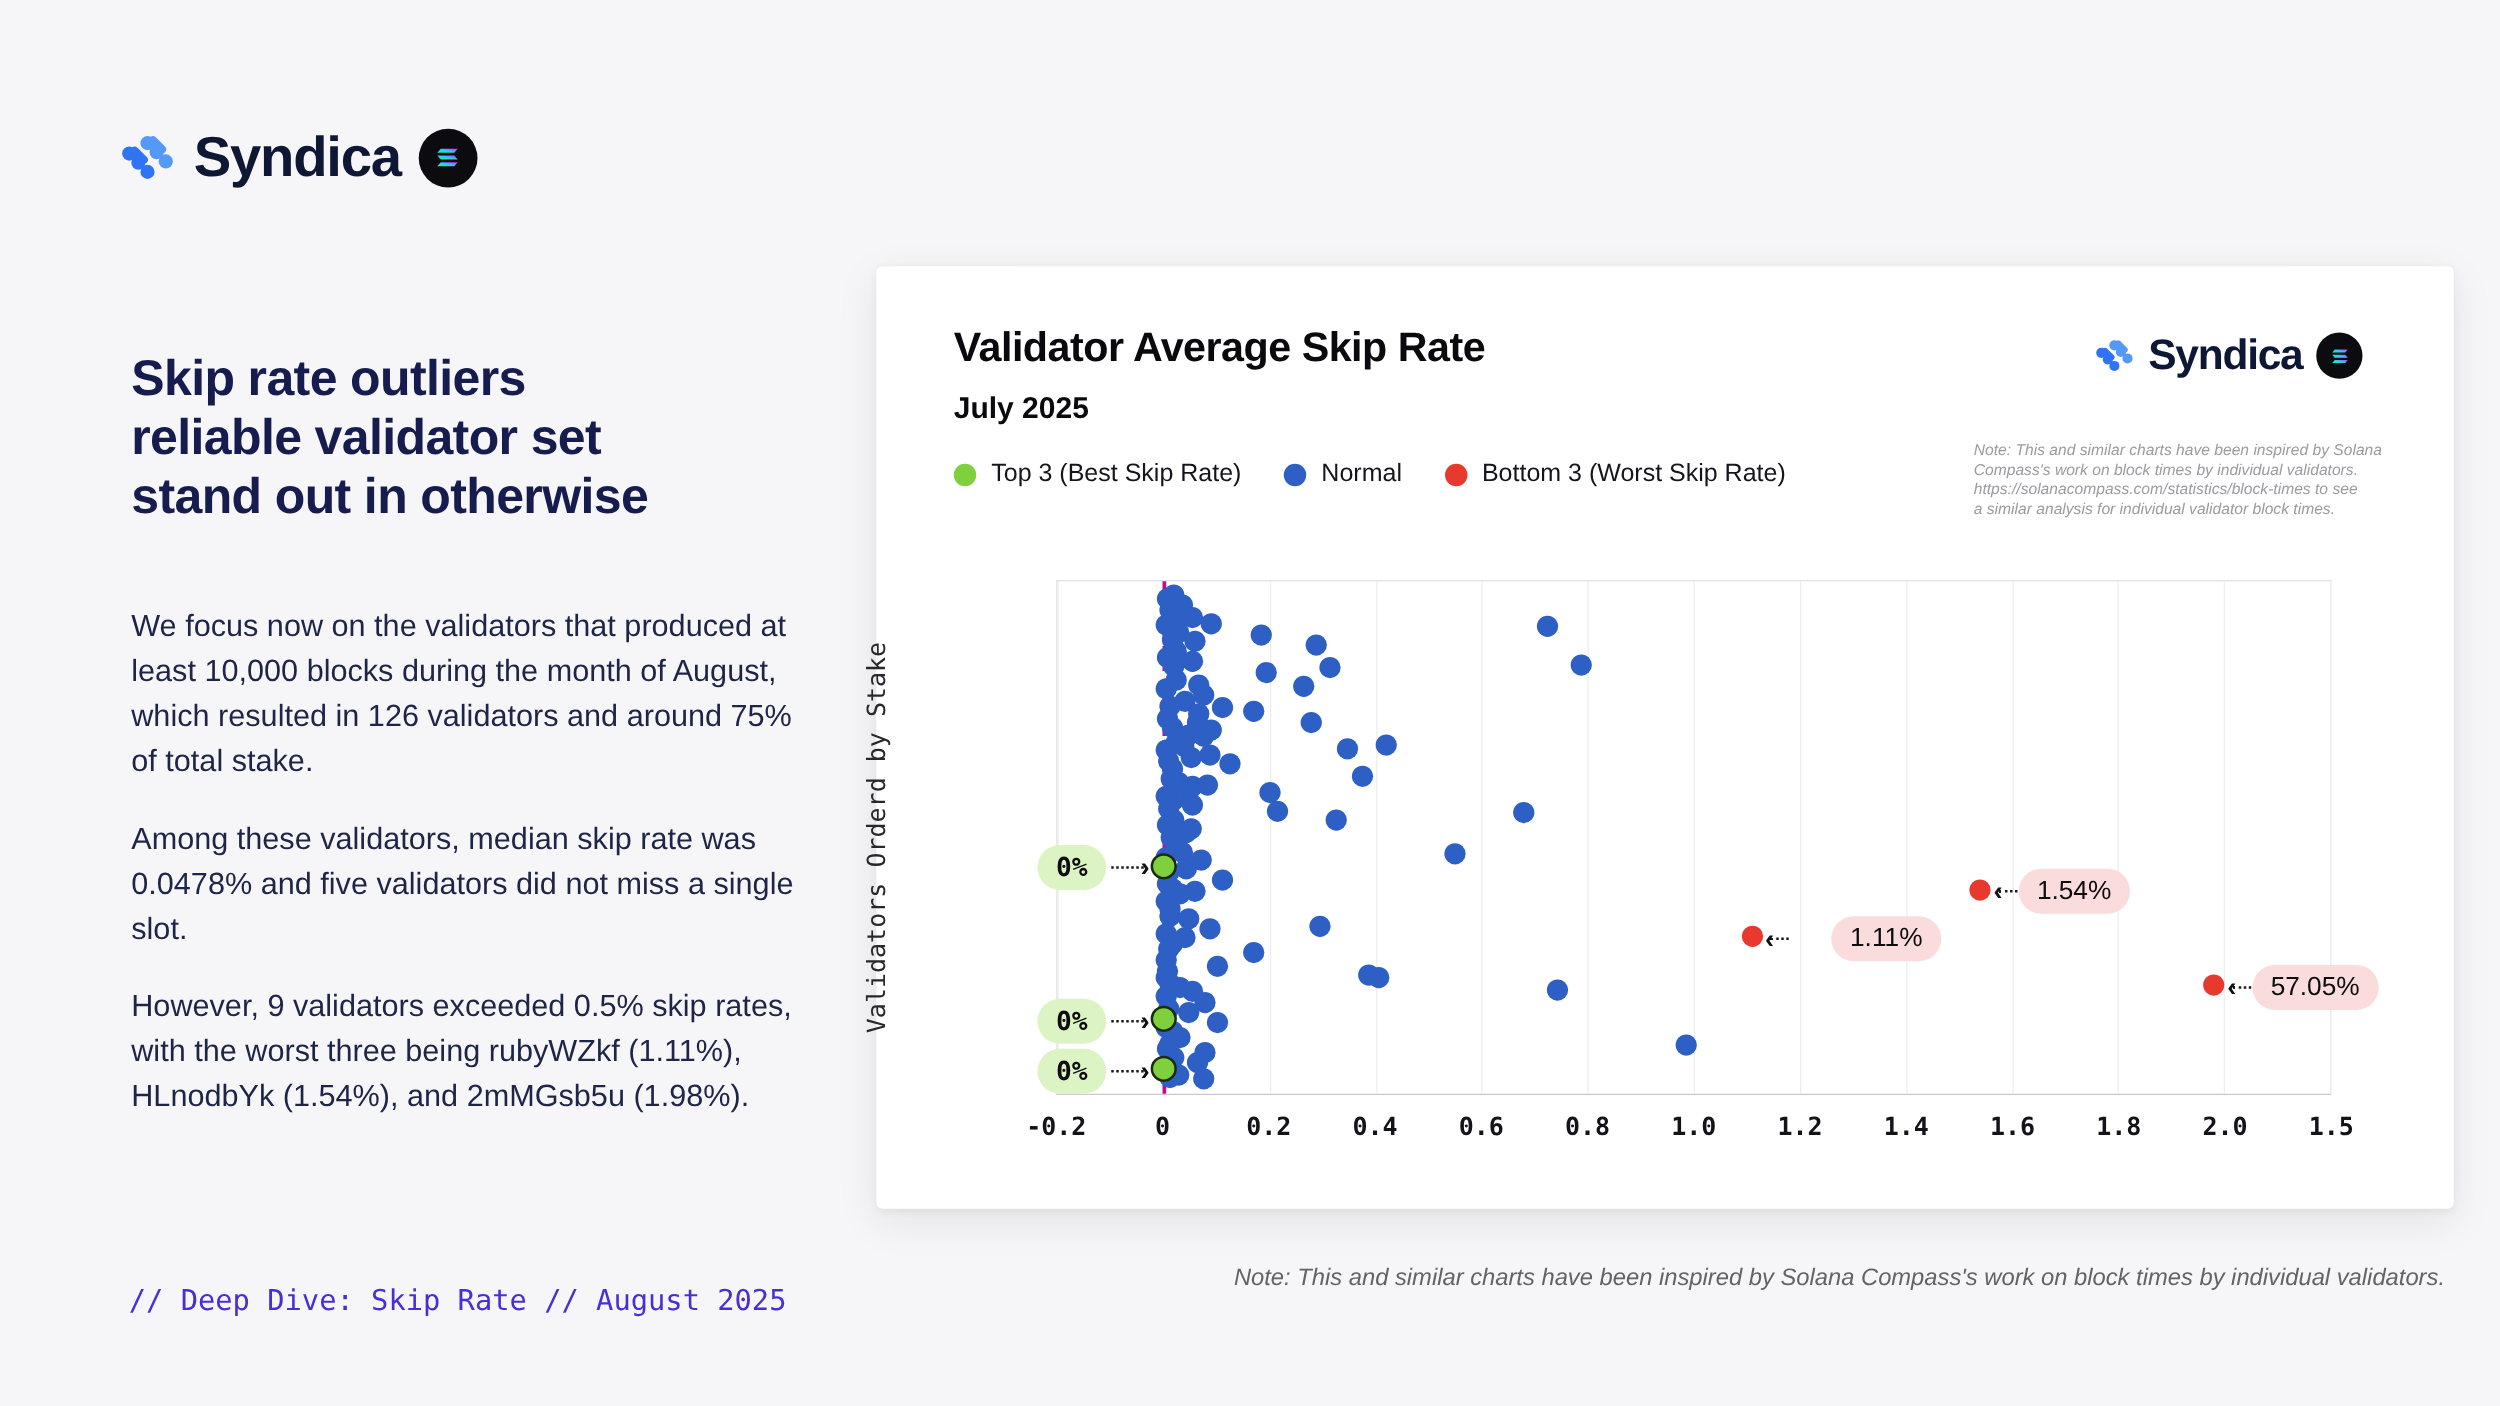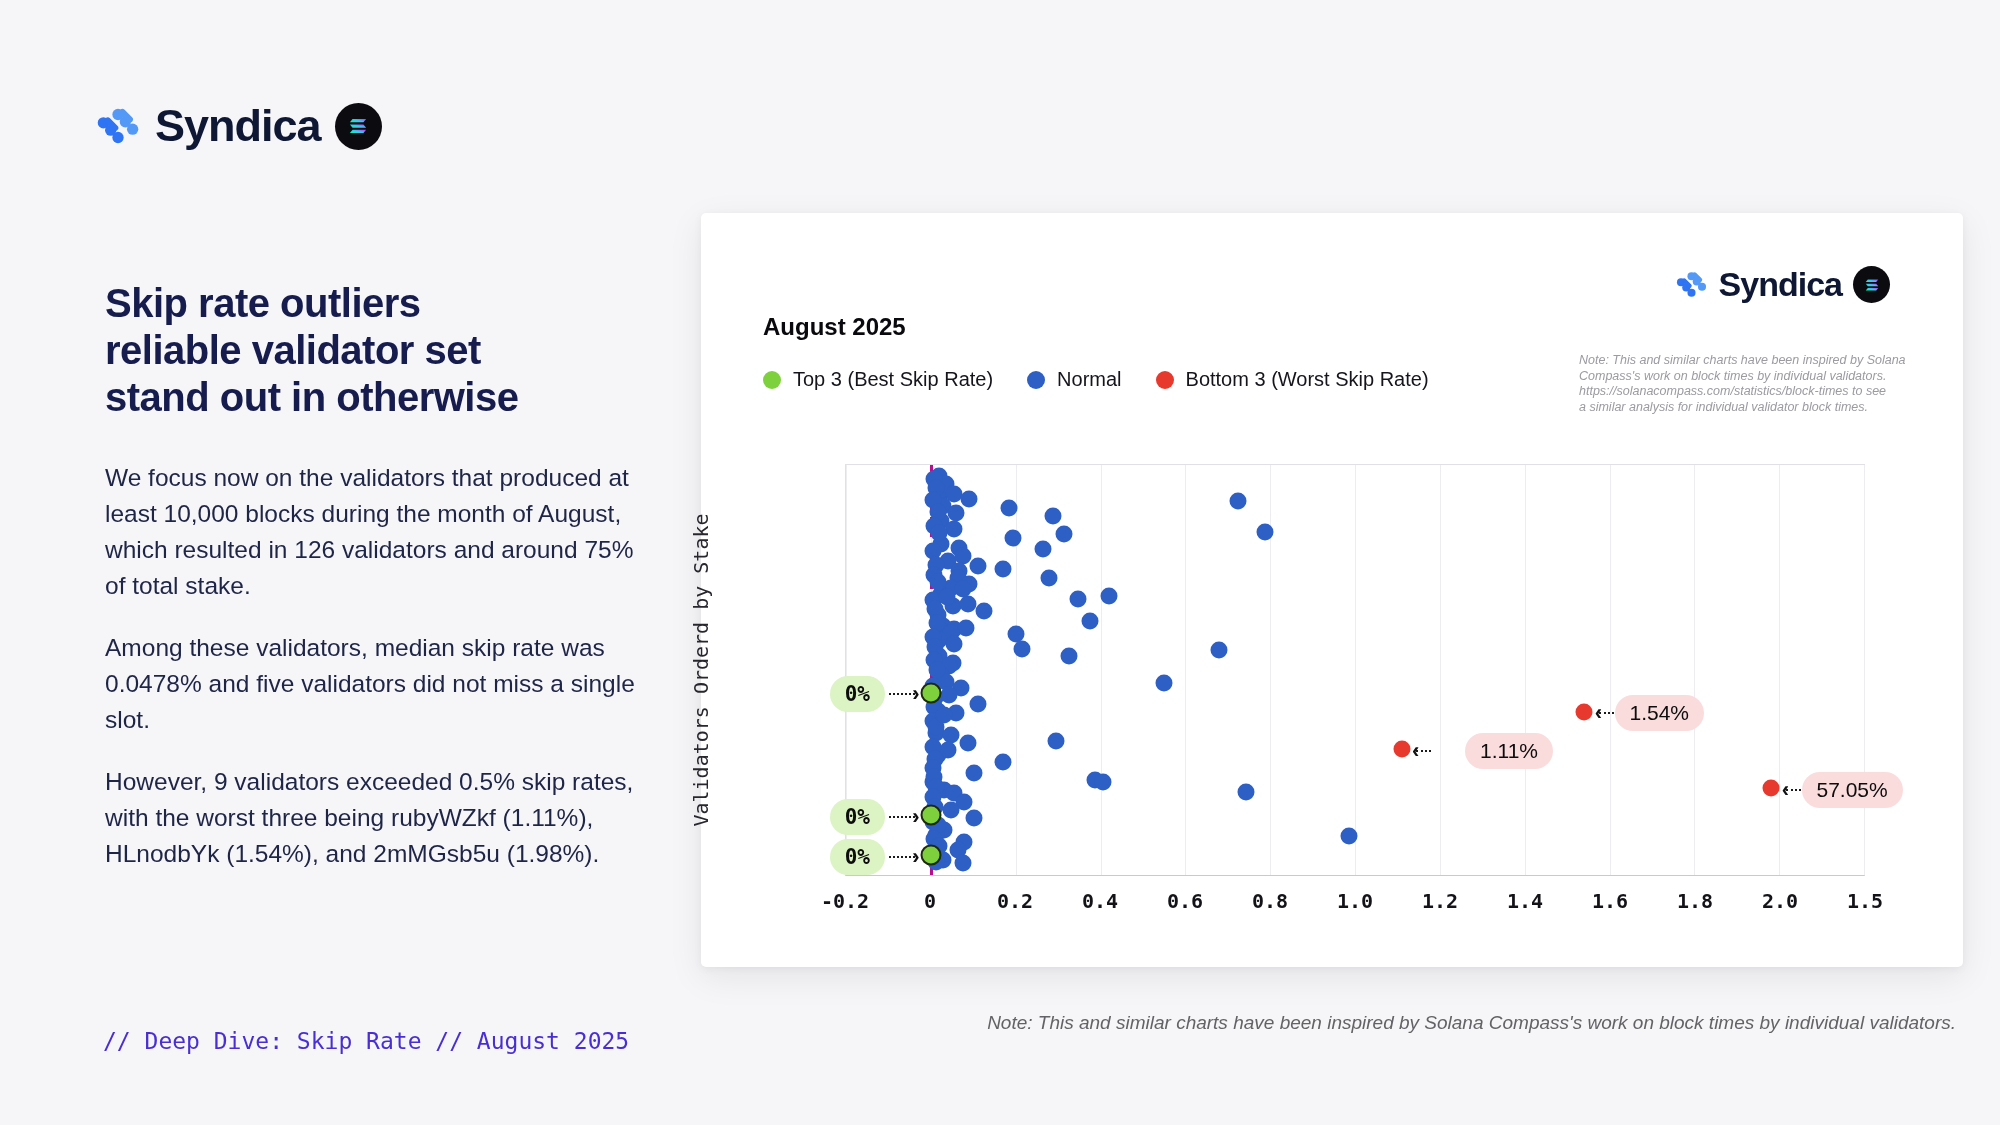--- a/index.html
+++ b/index.html
@@ -6,21 +6,21 @@
   html,body { width:2000px; height:1125px; }
   body { font-family:"Liberation Sans", sans-serif; background:#f6f6f8; position:relative; overflow:hidden; }
   .canvas { position:absolute; inset:0; width:2000px; height:1125px; }
 
   
   .logo-row { position:absolute; left:95px; top:100px; display:flex; align-items:center; gap:14px; }
   .logo-mark { width:46px; height:46px; }
   .logo-word { font-size:45px; font-weight:700; color:#0e1733; letter-spacing:-1px; }
   .sol-badge { width:47px; height:47px; border-radius:50%; background:#0c0c10; display:flex; align-items:center; justify-content:center; }
   .headline { position:absolute; left:105px; top:280px; width:560px; font-size:40px; line-height:47px; font-weight:700; color:#161d4e; letter-spacing:-0.5px; }
-  .paragraphs { position:absolute; left:105px; top:460px; width:540px; color:#1e2547; }
+  .paragraphs { position:absolute; left:105px; top:484px; width:540px; color:#1e2547; }
   .paragraphs p { font-size:24.5px; line-height:36px; margin-bottom:26px; }
   .footer-tag { position:absolute; left:103px; top:1028px; font-family:"DejaVu Sans Mono", monospace; font-size:23px; color:#4a2ed3; }
 
   
   .card { position:absolute; left:701px; top:213px; width:1262px; height:754px; background:#ffffff; border-radius:5px; box-shadow:0 10px 35px rgba(20,20,40,0.08), 0 2px 8px rgba(20,20,40,0.05); }
   .card-title { position:absolute; left:62px; top:46px; font-size:33px; font-weight:800; color:#0a0a0e; letter-spacing:-0.4px; }
   .card-subtitle { position:absolute; left:62px; top:100px; font-size:24px; font-weight:700; color:#0a0a0e; }
   .legend { position:absolute; left:62px; top:155px; display:flex; align-items:center; gap:34px; }
   .legend-item { display:flex; align-items:center; gap:12px; }
   .legend-dot { width:18px; height:18px; border-radius:50%; }
@@ -96,21 +96,22 @@
 
   <div class="paragraphs">
     <p>We focus now on the validators that produced at least 10,000 blocks during the month of August, which resulted in 126 validators and around 75% of total stake.</p>
     <p>Among these validators, median skip rate was 0.0478% and five validators did not miss a single slot.</p>
     <p>However, 9 validators exceeded 0.5% skip rates, with the worst three being rubyWZkf (1.11%), HLnodbYk (1.54%), and 2mMGsb5u (1.98%).</p>
   </div>
 
   <div class="footer-tag">// Deep Dive: Skip Rate // August 2025</div>
 
   <div class="card">
-    <div class="card-subtitle">August 2025</div>
+    <div class="card-title">Validator Average Skip Rate</div>
+    <div class="card-subtitle">July 2025</div>
 
     <div class="legend">
         <div class="legend-item">
           <span class="legend-dot" style="background: rgb(126, 209, 60);"></span>
           <span class="legend-label">Top 3 (Best Skip Rate)</span>
         </div>
         <div class="legend-item">
           <span class="legend-dot" style="background: rgb(45, 95, 196);"></span>
           <span class="legend-label">Normal</span>
         </div>

